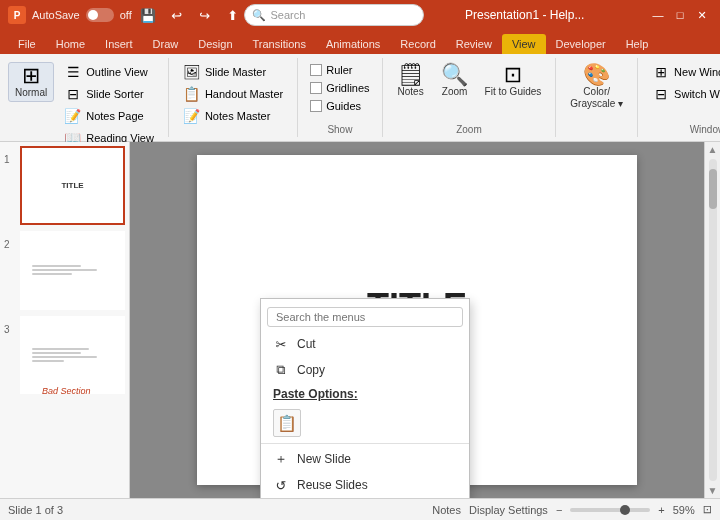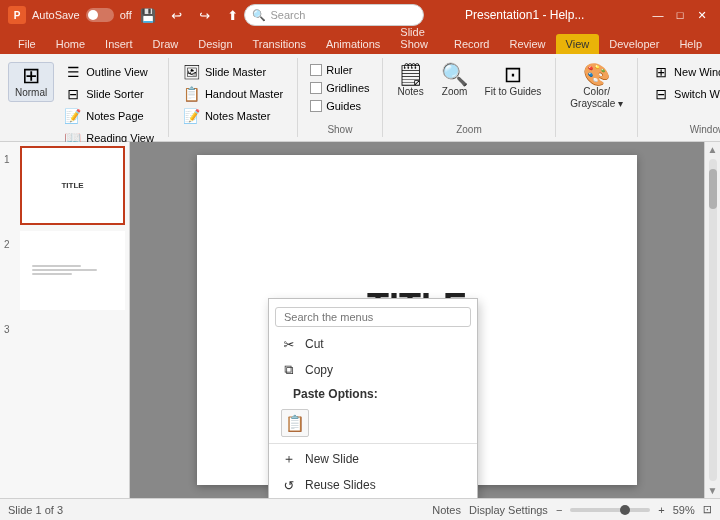--- a/index.html
+++ b/index.html
@@ -188,21 +188,20 @@
     .context-menu {
       position: absolute;
       top: 156px;
       left: 130px;
       width: 210px;
       background: white;
       border: 1px solid #c0c0c0;
       box-shadow: 2px 4px 10px rgba(0,0,0,0.2);
       z-index: 100;
       padding: 4px 0;
-      margin-left: 8px;
     }
     .menu-search {
       margin: 4px 6px;
       padding: 3px 8px;
       border: 1px solid #ccc;
       border-radius: 3px;
       font-size: 11px;
       width: calc(100% - 12px);
       color: #999;
     }
@@ -265,21 +264,20 @@
 </div>
 
 <div class="ribbon-tabs">
   <div class="ribbon-tab">File</div>
   <div class="ribbon-tab">Home</div>
   <div class="ribbon-tab">Insert</div>
   <div class="ribbon-tab">Draw</div>
   <div class="ribbon-tab">Design</div>
   <div class="ribbon-tab">Transitions</div>
   <div class="ribbon-tab">Animations</div>
-  <div class="ribbon-tab">Slide Show</div>
   <div class="ribbon-tab">Record</div>
   <div class="ribbon-tab">Review</div>
   <div class="ribbon-tab active">View</div>
   <div class="ribbon-tab">Developer</div>
   <div class="ribbon-tab">Help</div>
 </div>
 
 <div class="ribbon">
 
   <div class="ribbon-group">
@@ -410,41 +408,52 @@
         <div class="sample-lines">
           <div class="sample-line" style="width:60%;"></div>
           <div class="sample-line" style="width:80%;"></div>
           <div class="sample-line" style="width:50%;"></div>
         </div>
       </div>
     </div>
 
     <div class="slide-thumb" style="position:relative;">
       <span class="slide-num">3</span>
+      <div style="flex:1; position:relative;">
+        <div class="slide-preview">
+          <div class="sample-lines">
+            <div class="sample-line" style="width:70%;"></div>
+            <div class="sample-line" style="width:60%;"></div>
+            <div class="sample-line" style="width:80%;"></div>
+            <div class="sample-line" style="width:40%;"></div>
+          </div>
+        </div>
+        <span class="bad-section-badge">Bad Section</span>
+      </div>
     </div>
   </div>
 
   <div class="editing-area" style="position:relative;">
     <div class="slide-canvas">
       <div class="slide-title">TITLE</div>
       <div class="slide-subtitle">Test Slide</div>
     </div>
 
     <div class="context-menu">
       <input class="menu-search" type="text" placeholder="Search the menus" style="">
 
       <div class="menu-item">
         <span class="menu-icon">✂</span>
         <span>Cut</span>
       </div>
       <div class="menu-item">
         <span class="menu-icon">⧉</span>
         <span>Copy</span>
       </div>
-      <div class="menu-item" style="font-weight:600; cursor:default; padding: 4px 24px; font-size:12px;">
+      <div class="menu-item" style="font-weight:600; cursor:default; padding: 4px 12px; font-size:12px;text-decoration:underline;">
         <span>Paste Options:</span>
       </div>
       <div class="paste-options-row">
         <div class="paste-icon-box">📋</div>
       </div>
       <div class="menu-separator"></div>
       <div class="menu-item">
         <span class="menu-icon">＋</span>
         <span>New Slide</span>
       </div>

